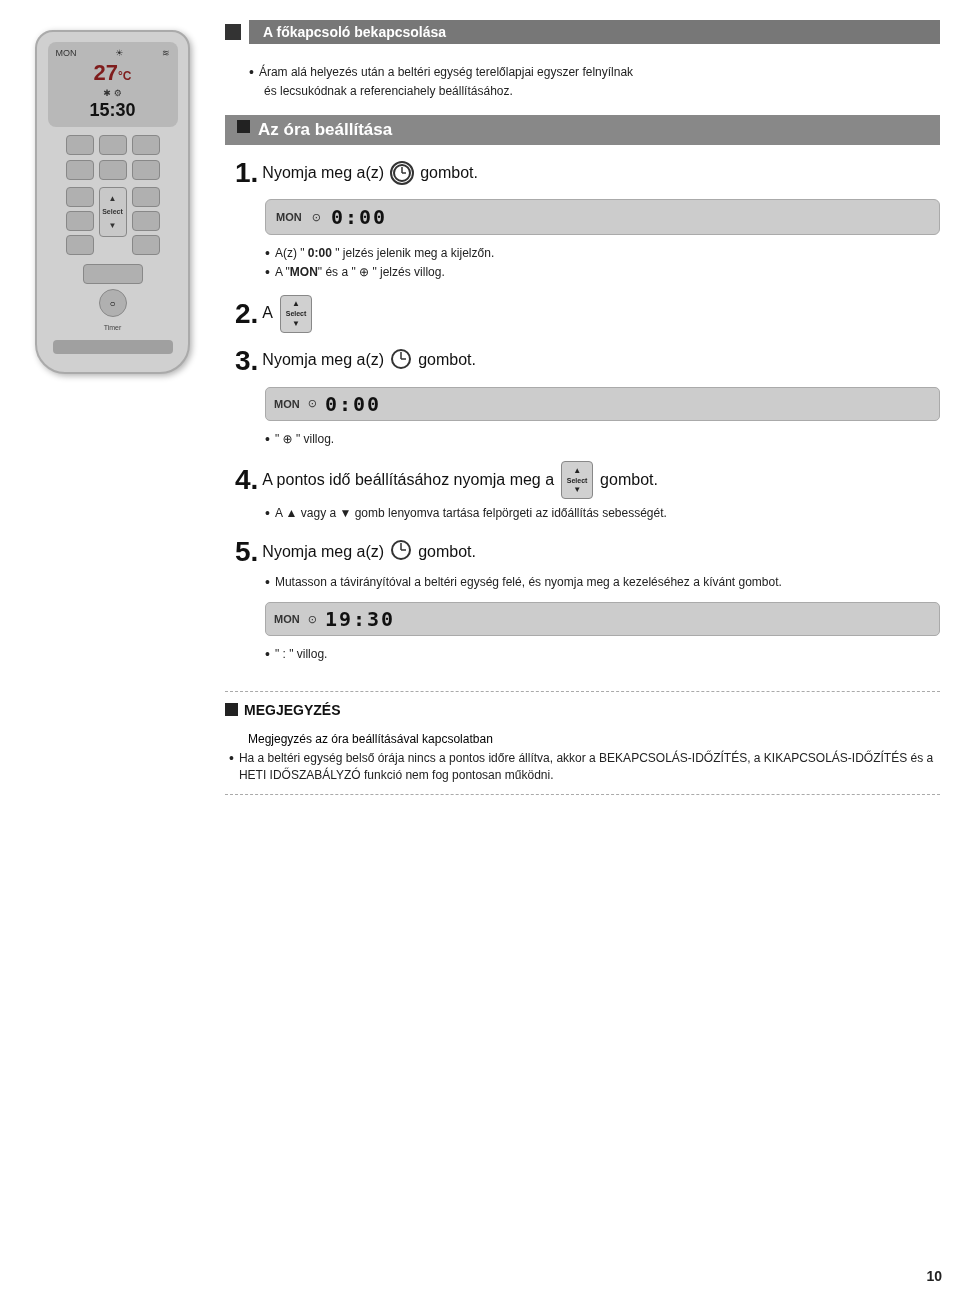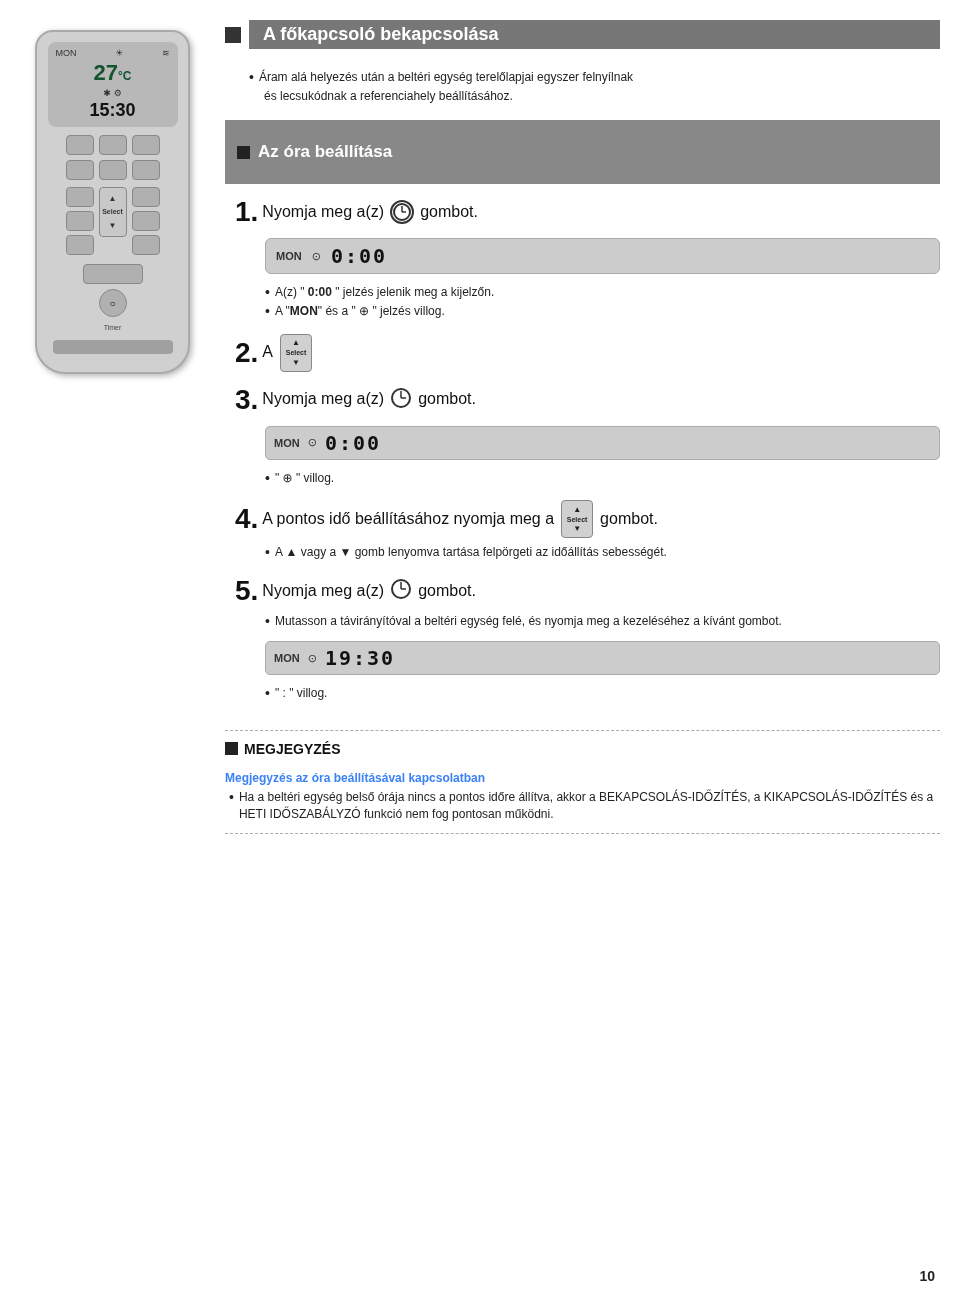--- a/index.html
+++ b/index.html
@@ -59,21 +59,21 @@
       display: flex;
       align-items: center;
       justify-content: space-between;
       font-size: 9px;
       color: #333;
     }
 
     .display-temp {
       font-size: 22px;
       font-weight: bold;
-      color: #14532d;
+      color: #7f1d1d;
       text-align: center;
     }
 
     .display-icons-row {
       display: flex;
       align-items: center;
       justify-content: center;
       gap: 3px;
       font-size: 9px;
       color: #333;
@@ -190,21 +190,21 @@
     .section-square {
       width: 16px;
       height: 16px;
       background: #333;
       flex-shrink: 0;
     }
 
     .section-title-bar {
       background: #777;
       color: #fff;
-      font-size: 18px;
+      font-size: 14px;
       font-weight: bold;
       padding: 4px 14px;
       flex: 1;
     }
 
     .intro-text {
       font-size: 13px;
       color: #222;
       margin-left: 24px;
       line-height: 1.5;
@@ -212,24 +212,24 @@
 
     
     .clock-section {
       display: flex;
       flex-direction: column;
       gap: 12px;
     }
 
     .clock-section-header {
       display: flex;
-      align-items: center;
+      align-items: flex-start;
       gap: 8px;
       background: #888;
-      padding: 22px 12px;
+      padding: 5px 12px;
     }
 
     .clock-section-square {
       width: 13px;
       height: 13px;
       background: #222;
       flex-shrink: 0;
     }
 
     .clock-section-title {
@@ -352,37 +352,38 @@
     }
 
     .notes-title {
       font-size: 14px;
       font-weight: bold;
       color: #111;
     }
 
     .notes-subtitle {
       font-size: 12px;
-      font-weight: bold;
-      color: #3b82f6;
+      font-weight: normal;
+      color: #000000;
       margin-bottom: 4px;
+      margin-left: 23px;
     }
 
     .notes-text {
       font-size: 11px;
       color: #222;
       line-height: 1.5;
       margin-left: 4px;
     }
 
     
     .page-number {
       position: absolute;
       bottom: 18px;
-      right: 25px;
+      right: 18px;
       font-size: 14px;
       font-weight: bold;
       color: #222;
       text-align: right;
     }
 
     .step-inline-row {
       display: flex;
       align-items: center;
       flex-wrap: wrap;

